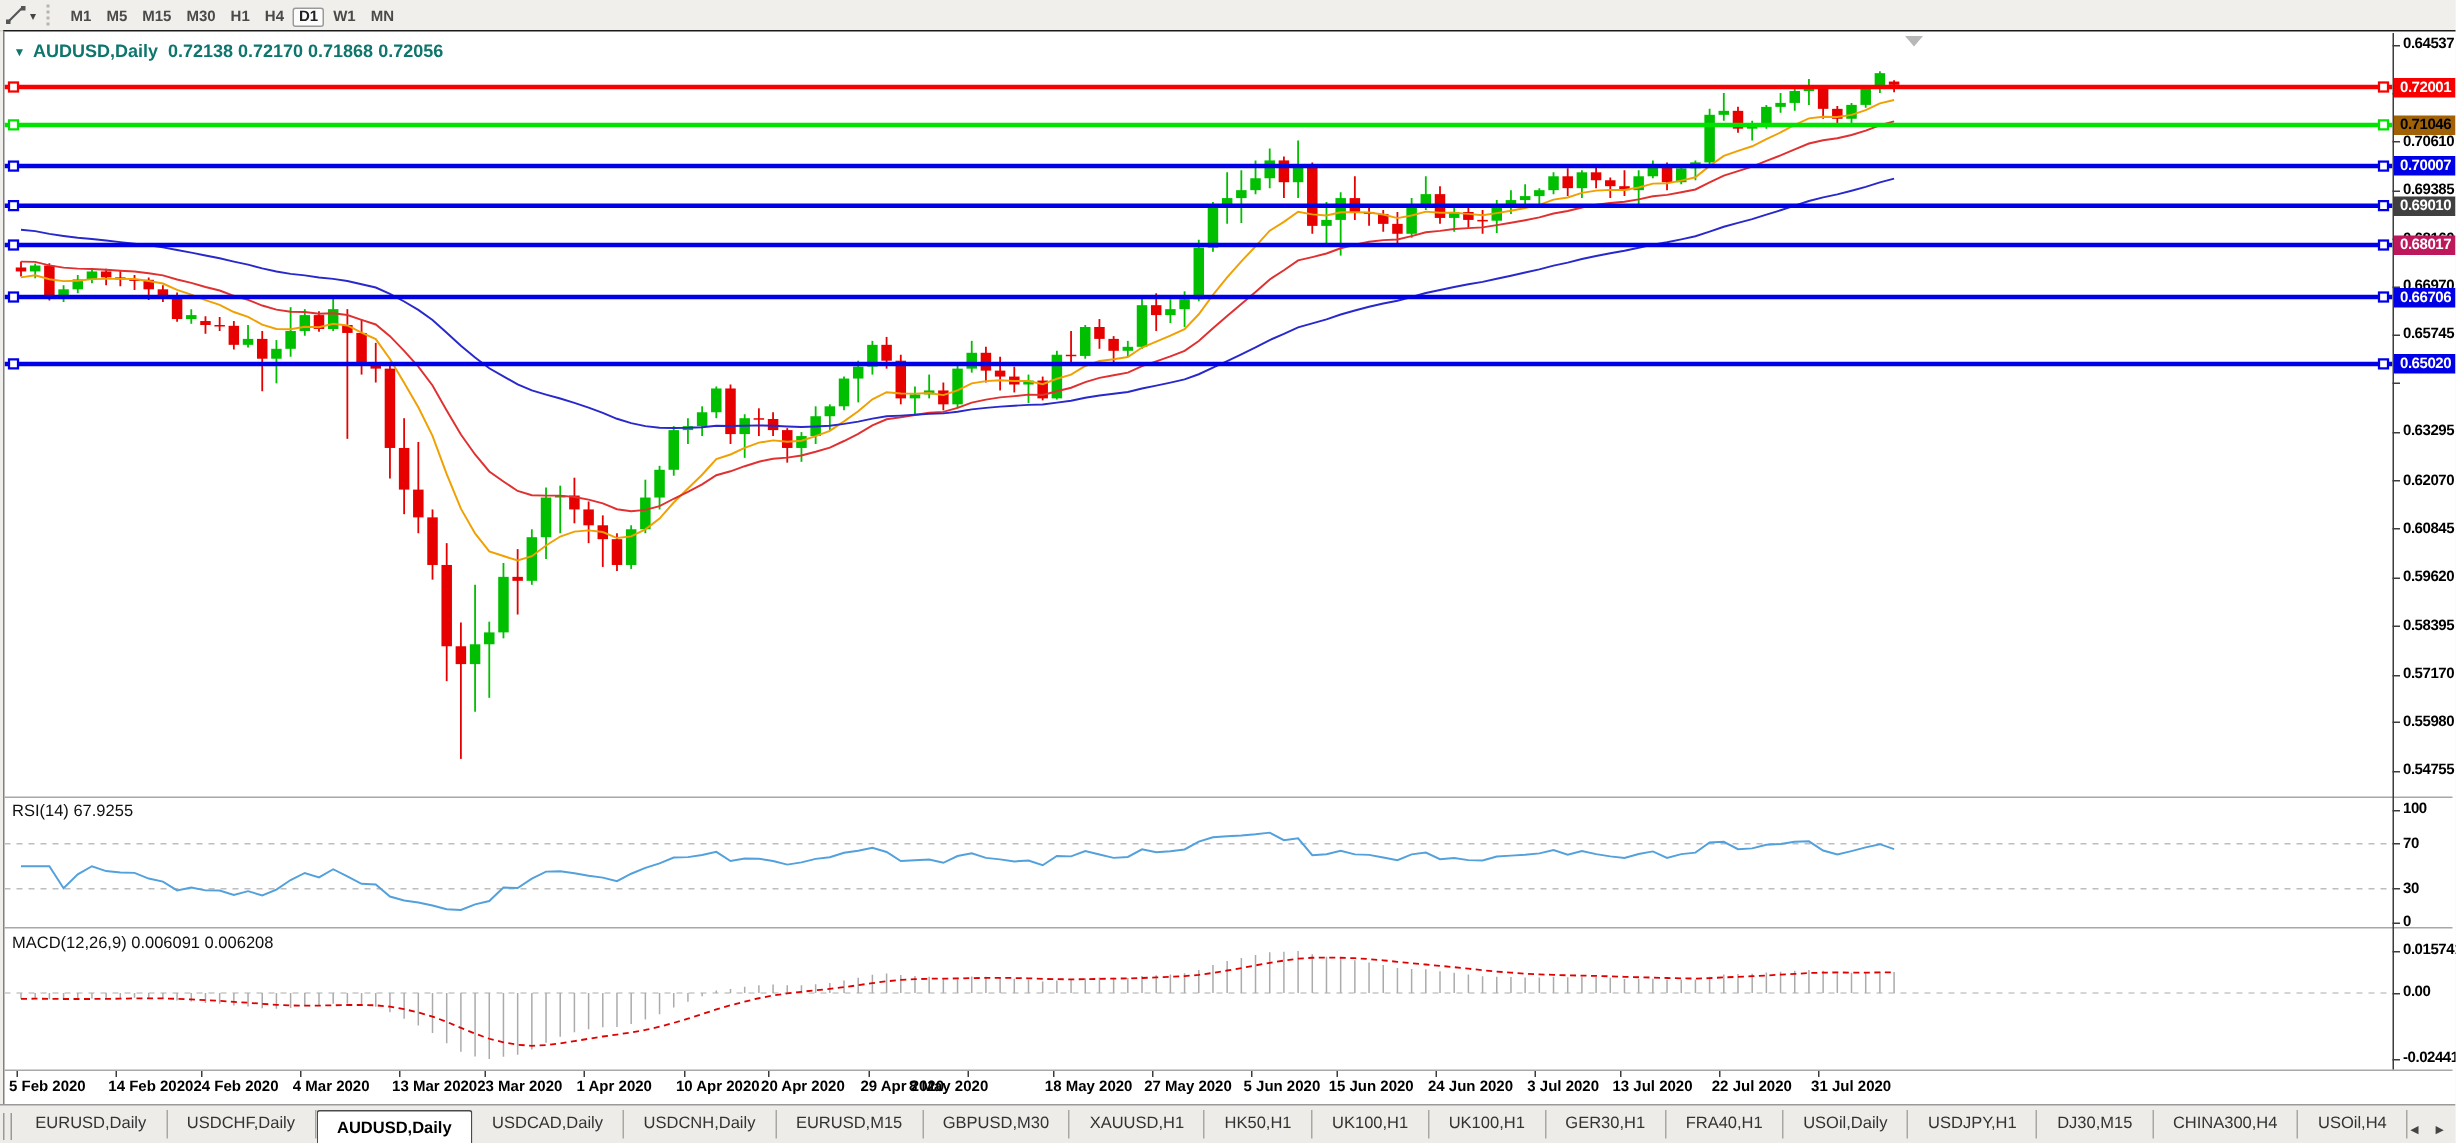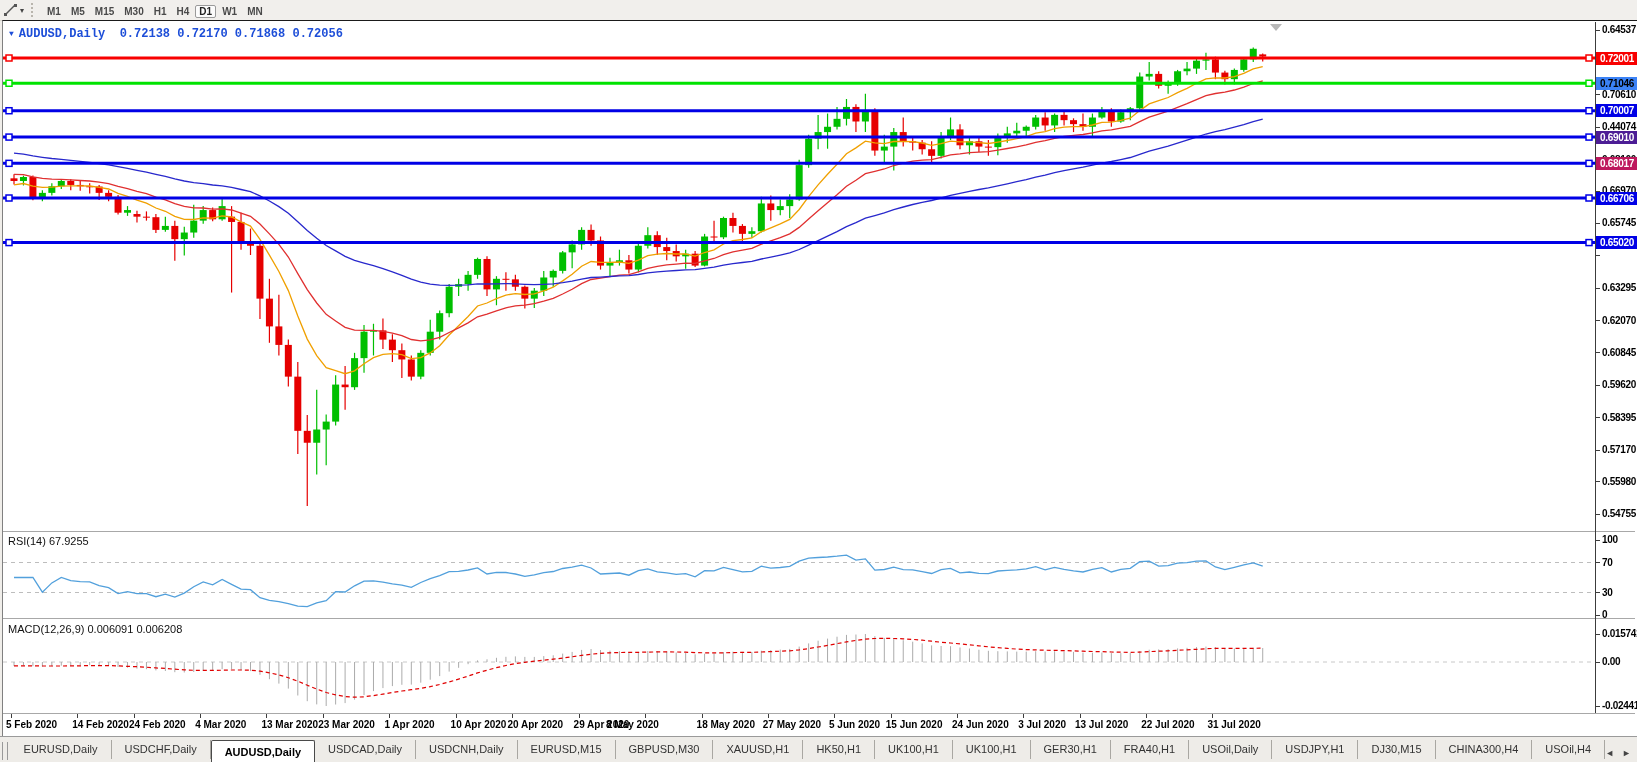--- a/index.html
+++ b/index.html
@@ -18,21 +18,21 @@
   .tfbtn.active{background:#fcfcfc;border:1px solid #9a9a9a;color:#222;}
   
   #win{position:absolute;left:2px;top:20px;width:1635px;height:716px;background:#fff;
        border-top:1px solid #1a1a1a;border-left:1px solid #808080;}
   svg{position:absolute;display:block;}
   #main-svg{left:3px;top:25px;}
   #rsi-svg{left:3px;top:532px;}
   #macd-svg{left:3px;top:620px;}
   .sep{position:absolute;left:3px;width:1632px;height:1px;background:#a8a8a8;}
   #axis-line{position:absolute;left:1595px;top:22px;width:1px;height:691px;background:#3c3c3c;}
-  #chart-title{position:absolute;left:9px;top:27px;font-size:12px;font-weight:bold;color:#1d4ed8;white-space:nowrap;font-family:Liberation Mono, monospace;}
+  #chart-title{position:absolute;left:9px;top:27px;font-size:12px;font-weight:bold;color:#0f766e;white-space:nowrap;}
   #chart-title .dd{font-size:8px;margin-right:5px;position:relative;top:-1px;}
   .panel-label{position:absolute;left:8px;font-size:11px;color:#111;white-space:nowrap;}
   .tickmark{position:absolute;left:1595px;width:5px;height:1px;background:#3c3c3c;}
   .ticklabel{position:absolute;left:1602px;font-size:10px;font-weight:bold;color:#000;white-space:nowrap;letter-spacing:-0.3px;}
   .badge{position:absolute;left:1596px;right:0;height:13px;line-height:13px;font-size:10px;
          font-weight:bold;padding-left:4px;letter-spacing:-0.3px;white-space:nowrap;overflow:hidden;}
   .dlab{position:absolute;top:719px;font-size:10px;font-weight:bold;color:#000;white-space:nowrap;}
   .dtick{position:absolute;top:714px;width:1px;height:4px;background:#3c3c3c;}
   #shift-marker{position:absolute;left:1270px;top:24px;width:0;height:0;
       border-left:6px solid transparent;border-right:6px solid transparent;border-top:7px solid #b8b8b8;}
@@ -517,21 +517,21 @@
 <div class="sep" style="top:713px"></div>
 <div id="axis-line"></div>
 <div id="axis-col">
     <div class="tickmark" style="top: 29.5px;"></div>
     <div class="ticklabel" style="top: 24px;">0.64537</div>
     <div class="tickmark" style="top: 61.8901px;"></div>
     <div class="ticklabel" style="top: 56.3901px;">0.71835</div>
     <div class="tickmark" style="top: 94.2801px;"></div>
     <div class="ticklabel" style="top: 88.7801px;">0.70610</div>
     <div class="tickmark" style="top: 126.67px;"></div>
-    <div class="ticklabel" style="top: 121.17px;">0.44074</div>
+    <div class="ticklabel" style="top: 121.17px;">0.69385</div>
     <div class="tickmark" style="top: 159.06px;"></div>
     <div class="ticklabel" style="top: 153.56px;">0.68160</div>
     <div class="tickmark" style="top: 190.525px;"></div>
     <div class="ticklabel" style="top: 185.025px;">0.66970</div>
     <div class="tickmark" style="top: 222.915px;"></div>
     <div class="ticklabel" style="top: 217.415px;">0.65745</div>
     <div class="tickmark" style="top: 255.305px;"></div>
     <div class="ticklabel" style="top: 249.805px; padding-left: 40px;">0.64520</div>
     <div class="tickmark" style="top: 287.695px;"></div>
     <div class="ticklabel" style="top: 282.195px;">0.63295</div>
@@ -543,23 +543,23 @@
     <div class="ticklabel" style="top: 379.365px;">0.59620</div>
     <div class="tickmark" style="top: 417.255px;"></div>
     <div class="ticklabel" style="top: 411.755px;">0.58395</div>
     <div class="tickmark" style="top: 449.645px;"></div>
     <div class="ticklabel" style="top: 444.145px;">0.57170</div>
     <div class="tickmark" style="top: 481.11px;"></div>
     <div class="ticklabel" style="top: 475.61px;">0.55980</div>
     <div class="tickmark" style="top: 513.5px;"></div>
     <div class="ticklabel" style="top: 508px;">0.54755</div>
     <div class="badge" style="top: 51.5009px; background: rgb(248, 0, 0); color: rgb(255, 255, 255);">0.72001</div>
-    <div class="badge" style="top: 76.7519px; background: #3b82f6; color: rgb(0, 0, 0);">0.71046</div>
+    <div class="badge" style="top: 76.7519px; background: #a16207; color: rgb(0, 0, 0);">0.71046</div>
     <div class="badge" style="top: 104.224px; background: rgb(0, 0, 230); color: rgb(255, 255, 255);">0.70007</div>
-    <div class="badge" style="top: 130.585px; background: #4c1d95; color: rgb(255, 255, 255);">0.69010</div>
+    <div class="badge" style="top: 130.585px; background: #404040; color: rgb(255, 255, 255);">0.69010</div>
     <div class="badge" style="top: 156.841px; background: #be185d; color: rgb(255, 255, 255);">0.68017</div>
     <div class="badge" style="top: 191.505px; background: rgb(0, 0, 230); color: rgb(255, 255, 255);">0.66706</div>
     <div class="badge" style="top: 236.085px; background: rgb(0, 0, 230); color: rgb(255, 255, 255);">0.65020</div>
     <div class="tickmark" style="top: 539.5px;"></div>
     <div class="ticklabel" style="top: 534px;">100</div>
     <div class="tickmark" style="top: 562px;"></div>
     <div class="ticklabel" style="top: 556.5px;">70</div>
     <div class="tickmark" style="top: 592px;"></div>
     <div class="ticklabel" style="top: 586.5px;">30</div>
     <div class="tickmark" style="top: 614.5px;"></div>

